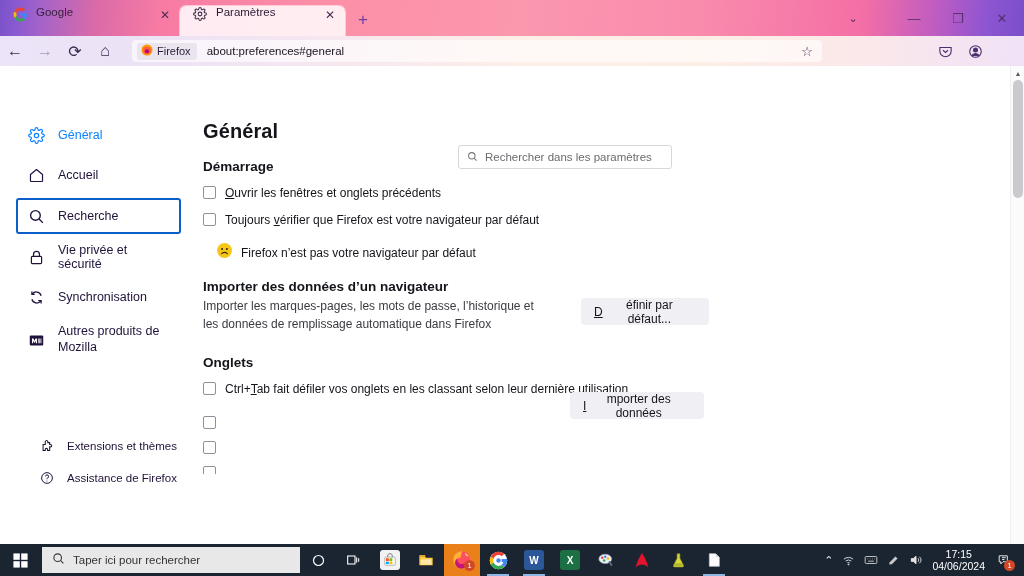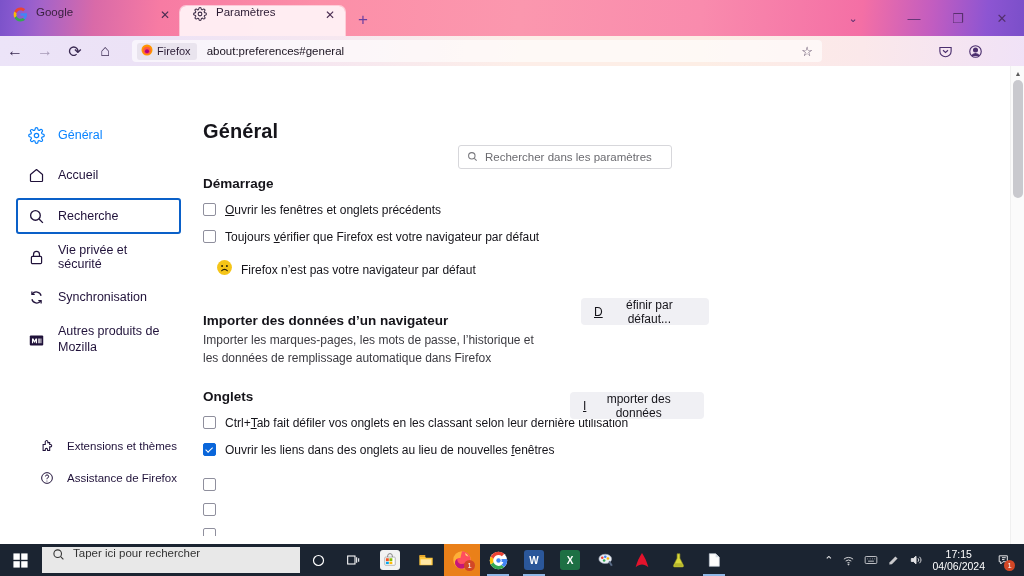--- a/index.html
+++ b/index.html
@@ -126,21 +126,21 @@
   .sidebar-footer { position: absolute; bottom: 48px; left: 0; width: 195px; padding-left: 13px; }
   .foot-item {
     display: flex; align-items: center; gap: 12px; height: 28px;
     margin: 0 14px 4px 26px; font-size: 11.5px; color: #20123a;
   }
   .foot-item .ico { width: 16px; height: 16px; display: flex; align-items: center; justify-content: center; flex: 0 0 16px; }
 
   
   .main { position: absolute; left: 195px; top: 0; width: 815px; height: 478px; padding: 54px 0 0 8px; }
   h1.page-title { font-size: 20px; font-weight: 600; color: #15141a; letter-spacing: .1px; }
-  h2.section { font-size: 13.5px; font-weight: 700; color: #15141a; margin-top: 33px; }
+  h2.section { font-size: 13.5px; font-weight: 700; color: #15141a; margin-top: 16px; }
   h2.section.tight { margin-top: 22px; }
   .desc { font-size: 12px; color: #3b3a40; line-height: 1.45; max-width: 340px; margin-top: 4px; }
 
   .row { display: flex; align-items: flex-start; margin-top: 11px; }
   .cb {
     width: 13px; height: 13px; flex: 0 0 13px; border: 1px solid #8f8f9d;
     border-radius: 2px; background: #fff; margin-right: 9px; margin-top: 1px;
     display: flex; align-items: center; justify-content: center;
   }
   .cb.checked { background: #0a66da; border-color: #0a66da; }
@@ -165,21 +165,21 @@
 
   .cut-row { margin-top: 11px; overflow: hidden; height: 9px; }
 
   
   .taskbar {
     position: absolute; bottom: 0; left: 0; width: 1024px; height: 32px;
     background: #1b2431; display: flex; align-items: center;
   }
   .start { width: 40px; height: 32px; display: flex; align-items: center; justify-content: center; }
   .tb-search {
-    width: 258px; height: 26px; background: #e8e8e8; display: flex; align-items: flex-start;
+    width: 258px; height: 26px; background: #e8e8e8; display: flex; align-items: center;
     gap: 8px; padding: 0 10px; margin-left: 2px;
   }
   .tb-search .ph { font-size: 11.5px; color: #333; }
   .tb-btn { width: 36px; height: 32px; display: flex; align-items: center; justify-content: center; position: relative; }
   .tb-btn.active { background: #ea8019; }
   .tb-btn .app { width: 20px; height: 20px; border-radius: 3px; display: flex; align-items: center;
                  justify-content: center; font-size: 10px; font-weight: 700; color: #fff; }
   .tb-underline { position: absolute; bottom: 0; left: 7px; width: 22px; height: 2.5px; background: #8fb7e6; }
   .tray { margin-left: auto; display: flex; align-items: center; gap: 9px; padding-right: 10px; color: #e9e9ea; }
   .tray-clock { text-align: center; line-height: 1.15; font-size: 10.5px; color: #fff; }
@@ -418,24 +418,20 @@
         <p class="desc">Importer les marques-pages, les mots de passe, l’historique et les données de remplissage automatique dans Firefox</p>
         <button class="btn btn-import"><u>I</u>mporter des données</button>
 
         <h2 class="section tight">Onglets</h2>
 
         <div class="row">
           <span class="cb"></span>
           <span class="cb-label">Ctrl+<u>T</u>ab fait défiler vos onglets en les classant selon leur dernière utilisation</span>
         </div>
 
-        <div class="row">
-          <span class="cb checked"></span>
-          <span class="cb-label">Ouvrir les liens dans des onglets au lieu de nouvelles <u>f</u>enêtres</span>
-        </div>
 
         <div class="row">
           <span class="cb" style="margin-top:8px"></span>
         </div>
 
         <div class="row">
           <span class="cb"></span>
         </div>
 
         <div class="row cut-row">

